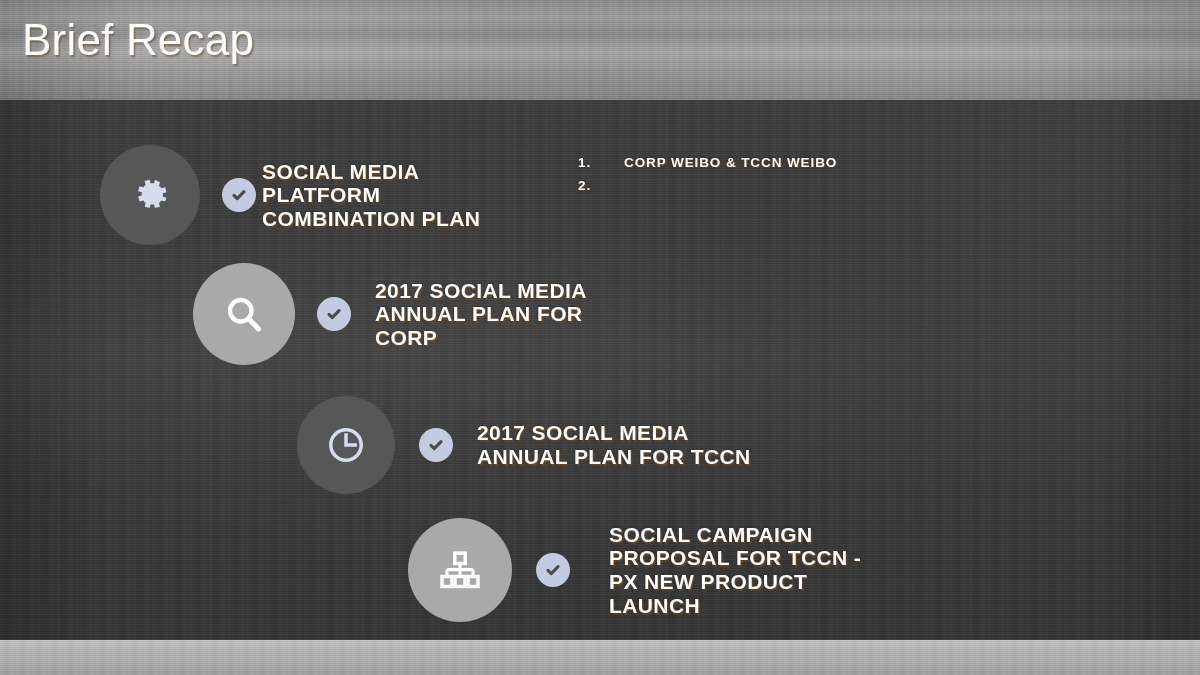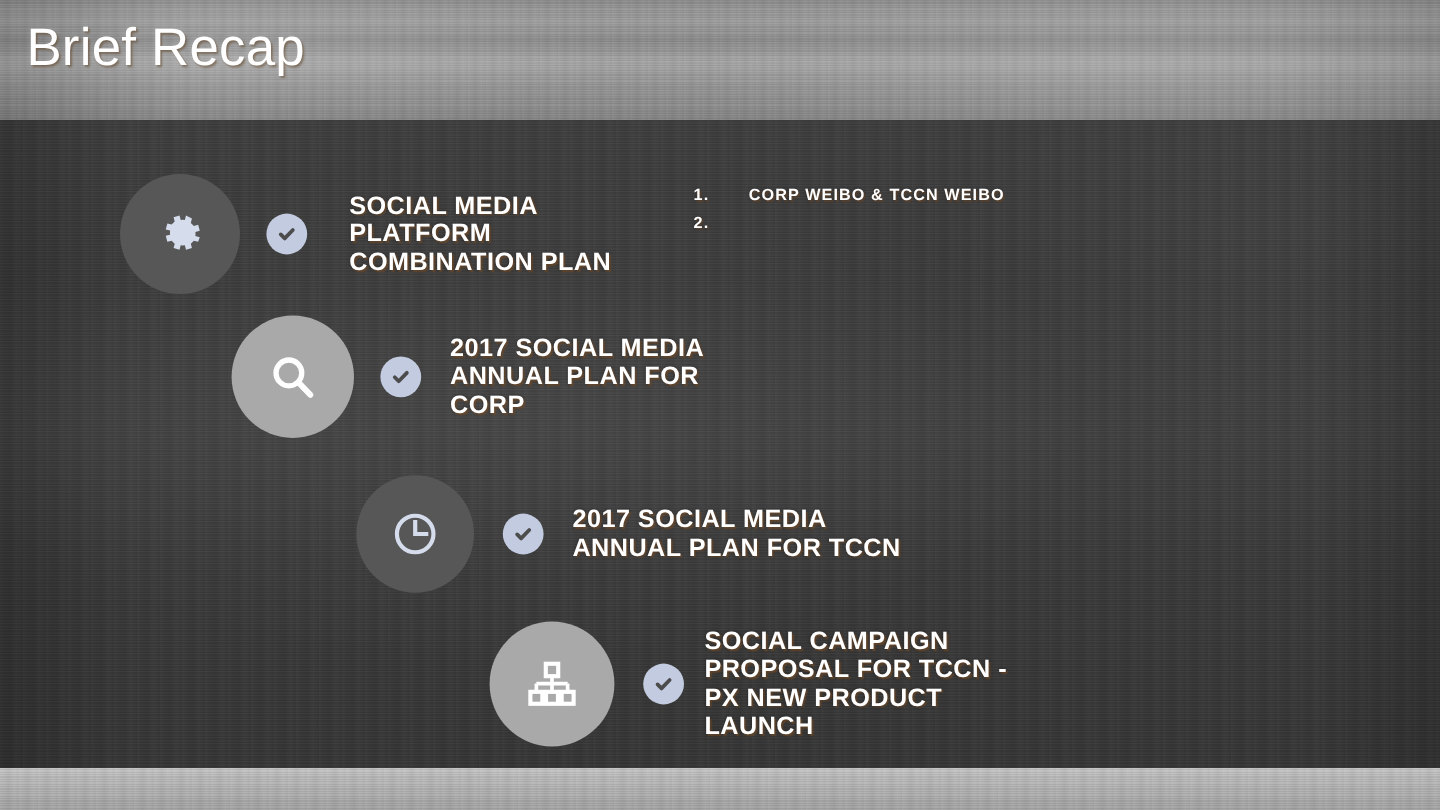--- a/index.html
+++ b/index.html
@@ -184,21 +184,21 @@
       <svg width="46" height="46" viewBox="0 0 24 24">
         <path fill="#d5dcec" d="M12 8.2a3.8 3.8 0 1 0 0 7.6 3.8 3.8 0 0 0 0-7.6zm0 5.6a1.8 1.8 0 1 1 0-3.6 1.8 1.8 0 0 1 0 3.6z"></path>
         <path fill="#d5dcec" d="M20.6 13.4l-1.9-.5a6.9 6.9 0 0 0 0-1.8l1.9-.5-.7-2.6-1.9.5a7 7 0 0 0-1.3-1.3l.5-1.9L14.6 4l-.5 1.9a6.9 6.9 0 0 0-1.8 0L11.8 4 9.2 4.7l.5 1.9a7 7 0 0 0-1.3 1.3l-1.9-.5-.7 2.6 1.9.5a6.9 6.9 0 0 0 0 1.8l-1.9.5.7 2.6 1.9-.5a7 7 0 0 0 1.3 1.3l-.5 1.9 2.6.7.5-1.9a6.9 6.9 0 0 0 1.8 0l.5 1.9 2.6-.7-.5-1.9a7 7 0 0 0 1.3-1.3l1.9.5z"></path>
       </svg>
     </div>
     <div class="check-badge" style="width:34px;height:34px;background:#c3cbe0;margin-left:22px;">
       <svg width="22" height="22" viewBox="0 0 24 24">
         <path fill="none" stroke="#4c4c4c" stroke-width="3.4" stroke-linecap="round" stroke-linejoin="round" d="M6.5 12.4l3.6 3.6 7.4-7.6"></path>
       </svg>
     </div>
-    <div class="row-text" style="margin-left:35px;">SOCIAL MEDIA
+    <div class="row-text" style="margin-left:6px;">SOCIAL MEDIA
 PLATFORM
 COMBINATION PLAN</div>
   </div>
 
   <div class="sublist">
     <div class="sublist-item">
       <span class="sublist-num">1.</span>
       <span>CORP WEIBO  &amp; TCCN WEIBO</span>
     </div>
     <div class="sublist-item">
@@ -247,19 +247,19 @@
         <rect x="9.4" y="15.4" width="5.2" height="5.2" fill="none" stroke="#ffffff" stroke-width="1.8"></rect>
         <rect x="16.2" y="15.4" width="5.2" height="5.2" fill="none" stroke="#ffffff" stroke-width="1.8"></rect>
         <path d="M12 8.6v3.2M5.2 11.8h13.6M5.2 11.8v3.6M12 11.8v3.6M18.8 11.8v3.6" stroke="#ffffff" stroke-width="1.6" fill="none"></path>
       </svg>
     </div>
     <div class="check-badge" style="width:34px;height:34px;background:#c3cbe0;margin-left:24px;">
       <svg width="22" height="22" viewBox="0 0 24 24">
         <path fill="none" stroke="#4c4c4c" stroke-width="3.4" stroke-linecap="round" stroke-linejoin="round" d="M6.5 12.4l3.6 3.6 7.4-7.6"></path>
       </svg>
     </div>
-    <div class="row-text" style="margin-left:17px;">SOCIAL CAMPAIGN
+    <div class="row-text" style="margin-left:39px;">SOCIAL CAMPAIGN
 PROPOSAL FOR TCCN -
 PX NEW PRODUCT
 LAUNCH</div>
   </div>
 
 </div>
 
 </body></html>

